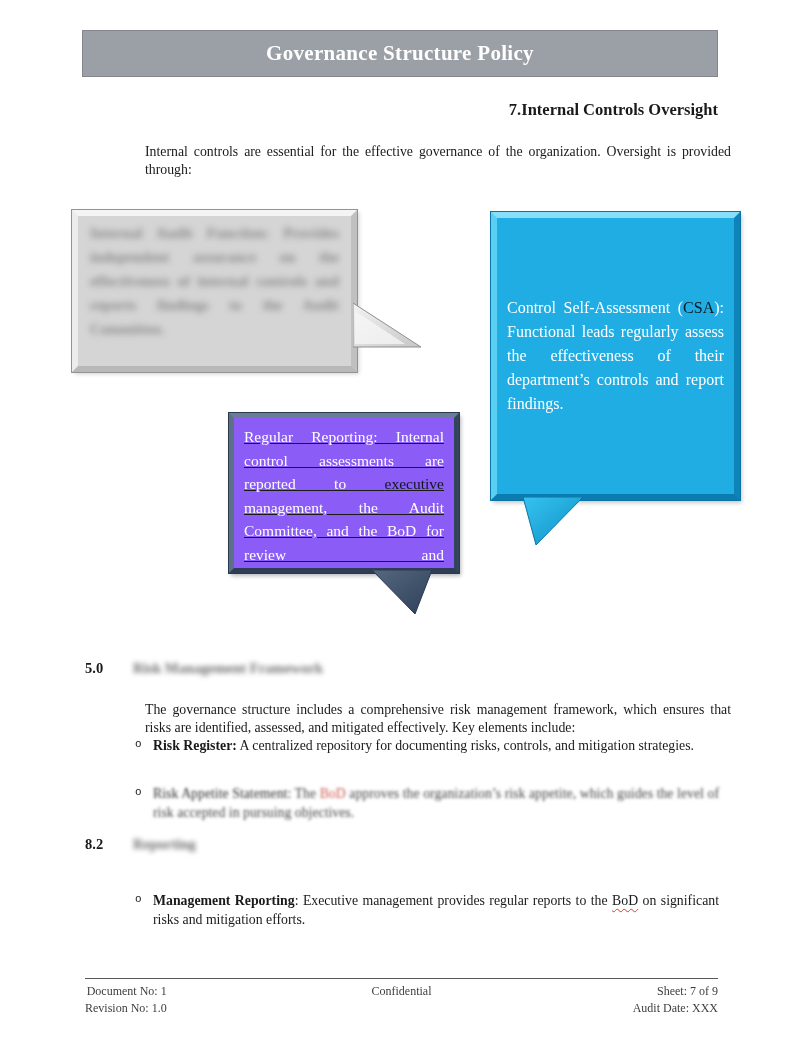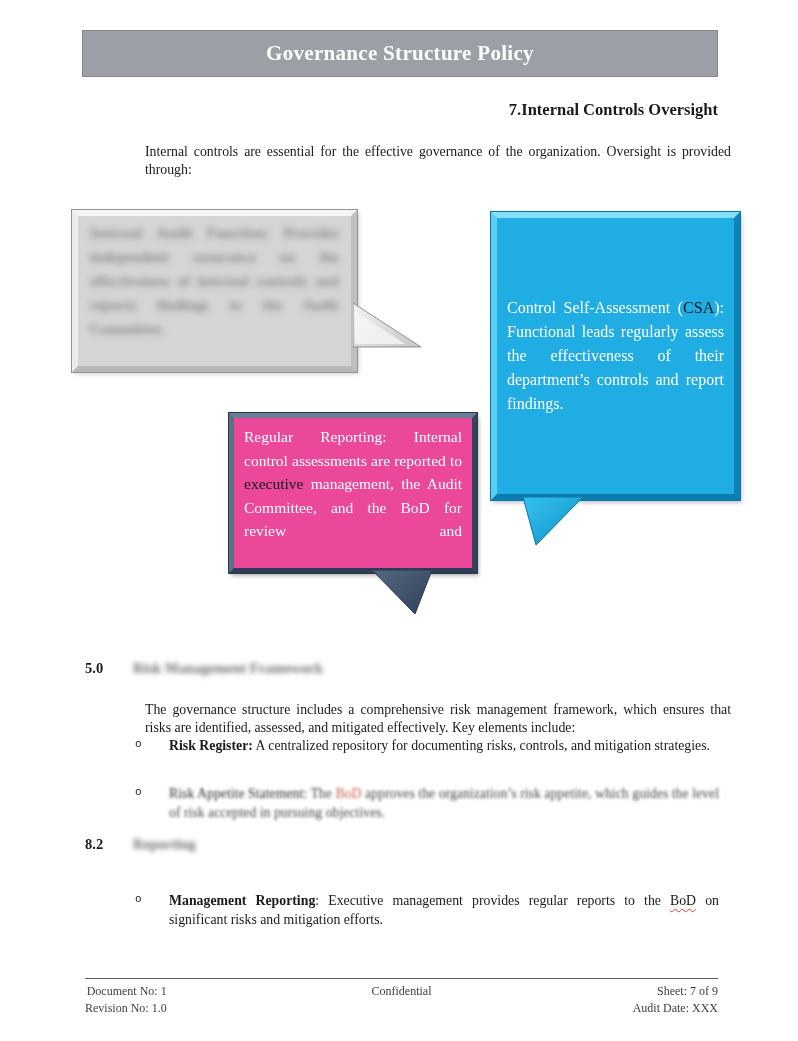--- a/index.html
+++ b/index.html
@@ -20,21 +20,21 @@
   .h-num{display:inline-block;width:48px;}
   .para{
     position:absolute;left:133px;width:586px;margin:12px;
     font-size:13.8px;line-height:17.5px;text-align:justify;
   }
   .bullet{position:absolute;left:133px;width:586px;}
   .bullet .marker{
     position:absolute;left:2px;top:2px;
     font-family:"Liberation Mono", monospace;font-size:11px;
   }
-  .bullet .btext{margin-left:36px;font-size:13.8px;line-height:19px;text-align:justify;}
+  .bullet .btext{margin-left:20px;font-size:13.8px;line-height:19px;text-align:justify;}
   .bold{font-weight:bold;}
   
   .blur-block{filter:blur(3px);}
   .blur-title{display:inline-block;filter:blur(2.6px);color:#6f6f6f;}
   .ink-blur{color:transparent;text-shadow:0 0 3px rgba(55,55,55,.95);}
   .ink-blur-bold{font-weight:normal;color:transparent;text-shadow:0 0 3px rgba(40,40,40,1);}
   .ink-blur-red{color:transparent;text-shadow:0 0 3px rgba(200,75,65,.95);}
   .spellcheck{
     text-decoration-line:underline;text-decoration-style:wavy;
     text-decoration-color:#d23f31;text-decoration-thickness:1px;text-underline-offset:3px;
@@ -53,23 +53,23 @@
   .callout-blue{
     left:491px;top:212px;width:249px;height:288px;background:#1FADE4;
     border:6px solid;border-color:#87DEF8 #0D83B8 #0C7CB0 #5BCFF2;
     outline:1px solid #0A74A8;box-shadow:2px 3px 4px rgba(0,0,0,.22);
     display:flex;align-items:center;
   }
   .callout-blue .co-text{
     height:auto;padding:0 10px;font-size:16px;line-height:24px;color:#ffffff;
   }
   .callout-dark{
-    left:229px;top:413px;width:248px;height:160px;background:#ec4899;
+    left:229px;top:413px;width:230px;height:160px;background:#8b5cf6;
     border:5px solid;border-color:#697E94 #33445D #2E3D55 #5C7187;
-    outline:1px solid #2A3850;box-shadow:2px 3px 4px rgba(0,0,0,.28);
+    outline:1px solid #2A3850;box-shadow:2px 3px 4px rgba(0,0,0,.28);text-decoration:underline;
   }
   .callout-dark .co-text{
     padding:7px 10px;font-size:15.5px;line-height:23.5px;color:#ffffff;
     text-align-last:justify;
   }
   .ink-dark{color:#10181f;}
   .tail{position:absolute;}
   
   .footer-rule{position:absolute;left:85px;top:978px;width:633px;border-top:1px solid #595959;}
   .footer-col{position:absolute;top:983px;font-size:12px;line-height:17px;color:#3d3d3d;}

